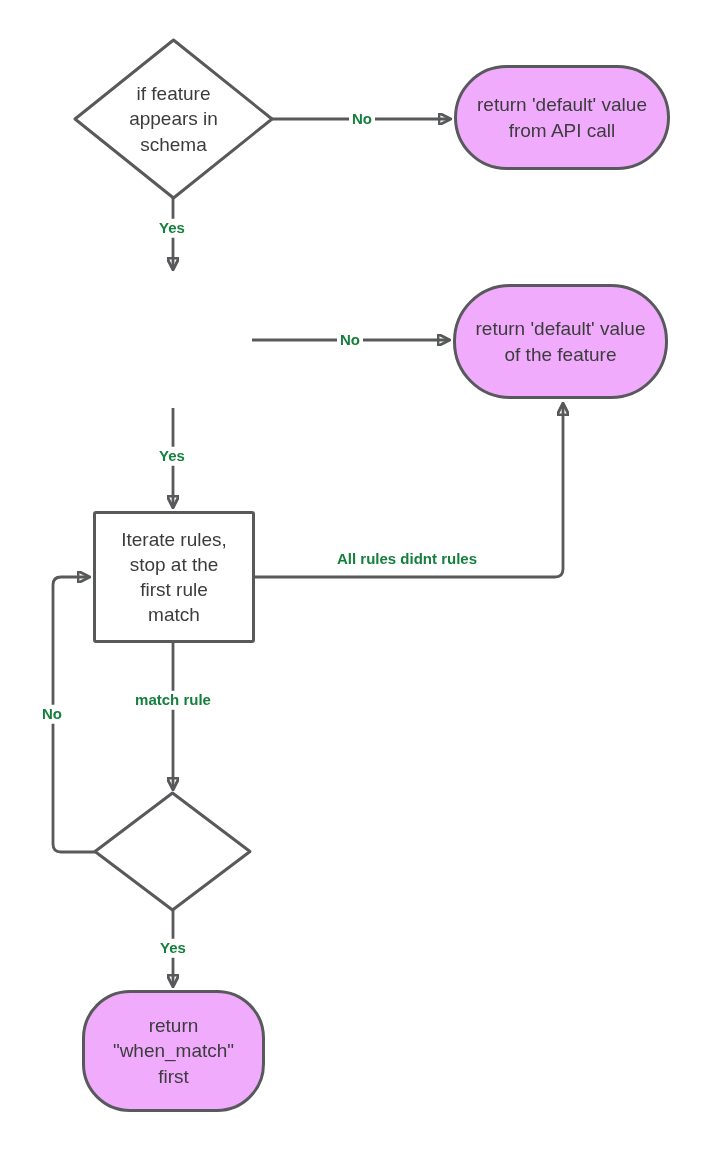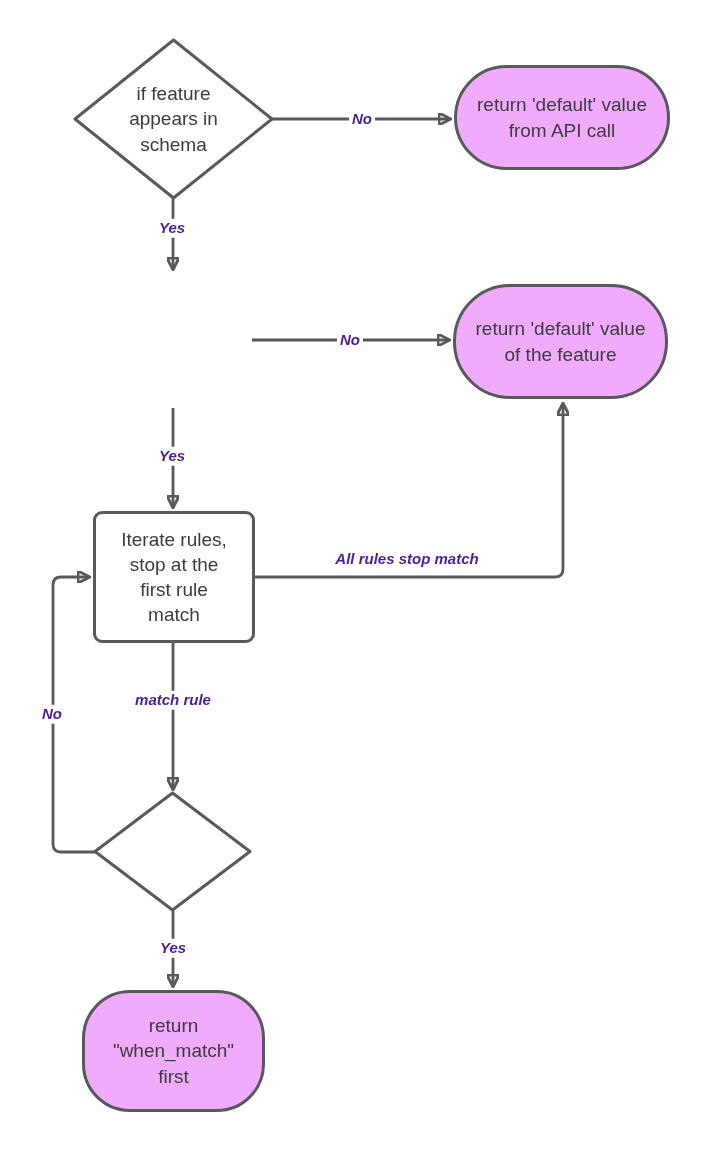--- a/index.html
+++ b/index.html
@@ -52,33 +52,32 @@
     white-space: pre-line;
     pointer-events: none;
   }
   .stadium {
     background: #f0abfc;
     border: 3px solid #58595b;
   }
   .rectangle {
     background: #ffffff;
     border: 3px solid #58595b;
-    border-radius: 9px;
+    border-radius: 3px;
   }
   .edge-label {
     position: absolute;
     transform: translate(-50%, -50%);
     background: #ffffff;
-    color: #4c1d95;
+    color: #15803d;
     font-size: 15px;
     font-weight: bold;
     line-height: 1.1;
     padding: 1px 3px;
     white-space: nowrap;
-    font-style: italic;
   }
   
   #node-decision-feature { left: 75px;  top: 40px;  width: 197px; height: 158px; }
   #node-terminal-api     { left: 454px; top: 65px;  width: 216px; height: 105px; border-radius: 53px; }
   #node-decision-rules   { left: 95px;  top: 273px; width: 157px; height: 135px; }
   #node-terminal-feature { left: 453px; top: 284px; width: 215px; height: 115px; border-radius: 57px; }
   #node-process-iterate  { left: 93px;  top: 511px; width: 162px; height: 132px; }
   #node-decision-match   { left: 95px;  top: 793px; width: 155px; height: 117px; }
   #node-terminal-when    { left: 82px;  top: 990px; width: 183px; height: 122px; border-radius: 48px; }
   
@@ -148,18 +147,18 @@
   <div class="node stadium" id="node-terminal-when">
     <div class="node-label">return
 "when_match"
 first</div>
   </div>
 
   <span class="edge-label" id="elabel-0">No</span>
   <span class="edge-label" id="elabel-1">Yes</span>
   <span class="edge-label" id="elabel-2">No</span>
   <span class="edge-label" id="elabel-3">Yes</span>
-  <span class="edge-label" id="elabel-4">All rules stop match</span>
+  <span class="edge-label" id="elabel-4">All rules didnt rules</span>
   <span class="edge-label" id="elabel-5">match rule</span>
   <span class="edge-label" id="elabel-6">No</span>
   <span class="edge-label" id="elabel-7">Yes</span>
 
 </div>
 
 </body></html>

